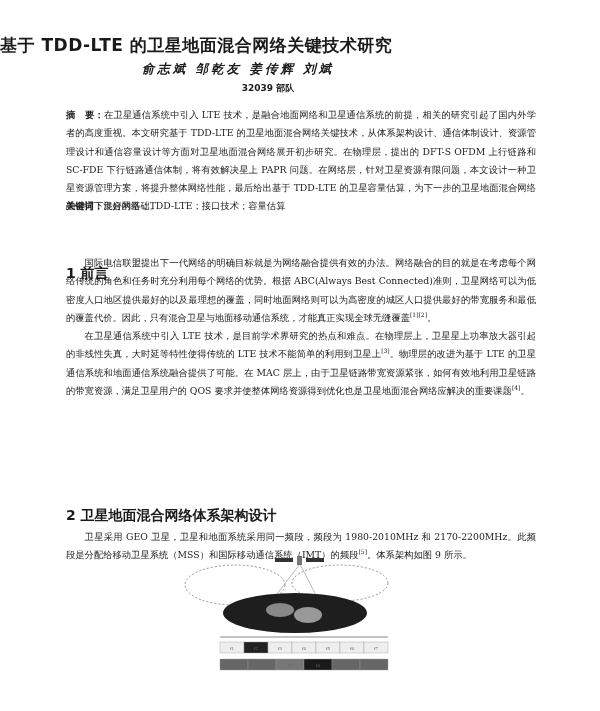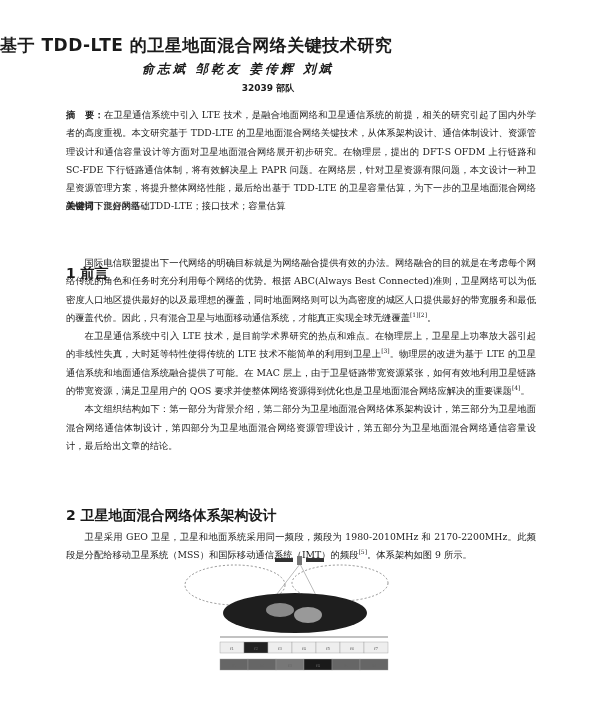--- a/index.html
+++ b/index.html
@@ -32,21 +32,20 @@
   <span class="lbl">摘　要：</span><span>在卫星通信系统中引入 LTE 技术，是融合地面网络和卫星通信系统的前提，相关的研究引起了国内外学者的高度重视。本文研究基于 TDD-LTE 的卫星地面混合网络关键技术，从体系架构设计、通信体制设计、资源管理设计和通信容量设计等方面对卫星地面混合网络展开初步研究。在物理层，提出的 DFT-S OFDM 上行链路和 SC-FDE 下行链路通信体制，将有效解决星上 PAPR 问题。在网络层，针对卫星资源有限问题，本文设计一种卫星资源管理方案，将提升整体网络性能，最后给出基于 TDD-LTE 的卫星容量估算，为下一步的卫星地面混合网络融合打下良好的基础。</span>
 </div>
 <div class="block kw">
   <span class="lbl">关键词：</span><span>混合网络；TDD-LTE；接口技术；容量估算</span>
 </div>
 
 <div class="h h1">1 前言</div>
 <div class="block body1">
   <p class="p"><span>国际电信联盟提出下一代网络的明确目标就是为网络融合提供有效的办法。网络融合的目的就是在考虑每个网络传统的角色和任务时充分利用每个网络的优势。根据 ABC(Always Best Connected)准则，卫星网络可以为低密度人口地区提供最好的以及最理想的覆盖，同时地面网络则可以为高密度的城区人口提供最好的带宽服务和最低的覆盖代价。因此，只有混合卫星与地面移动通信系统，才能真正实现全球无缝覆盖</span><sup>[1][2]</sup><span>。</span></p>
   <p class="p"><span>在卫星通信系统中引入 LTE 技术，是目前学术界研究的热点和难点。在物理层上，卫星星上功率放大器引起的非线性失真，大时延等特性使得传统的 LTE 技术不能简单的利用到卫星上</span><sup>[3]</sup><span>。物理层的改进为基于 LTE 的卫星通信系统和地面通信系统融合提供了可能。在 MAC 层上，由于卫星链路带宽资源紧张，如何有效地利用卫星链路的带宽资源，满足卫星用户的 QOS 要求并使整体网络资源得到优化也是卫星地面混合网络应解决的重要课题</span><sup>[4]</sup><span>。</span></p>
-  <p class="p">本文组织结构如下：第一部分为背景介绍，第二部分为卫星地面混合网络体系架构设计，第三部分为卫星地面混合网络通信体制设计，第四部分为卫星地面混合网络资源管理设计，第五部分为卫星地面混合网络通信容量设计，最后给出文章的结论。</p>
 </div>
 
 <div class="h h2">2 卫星地面混合网络体系架构设计</div>
 <div class="block body2">
   <p class="p"><span>卫星采用 GEO 卫星，卫星和地面系统采用同一频段，频段为 1980-2010MHz 和 2170-2200MHz。此频段是分配给移动卫星系统（MSS）和国际移动通信系统（IMT）的频段</span><sup>[5]</sup><span>。体系架构如图 9 所示。</span></p>
 </div>
 
 <svg class="fig" viewBox="0 0 250 125">
   <ellipse cx="55" cy="30" rx="50" ry="20" fill="none" stroke="#666" stroke-dasharray="2,2" stroke-width="0.7"></ellipse>
   <ellipse cx="160" cy="28" rx="48" ry="18" fill="none" stroke="#666" stroke-dasharray="2,2" stroke-width="0.7"></ellipse>

